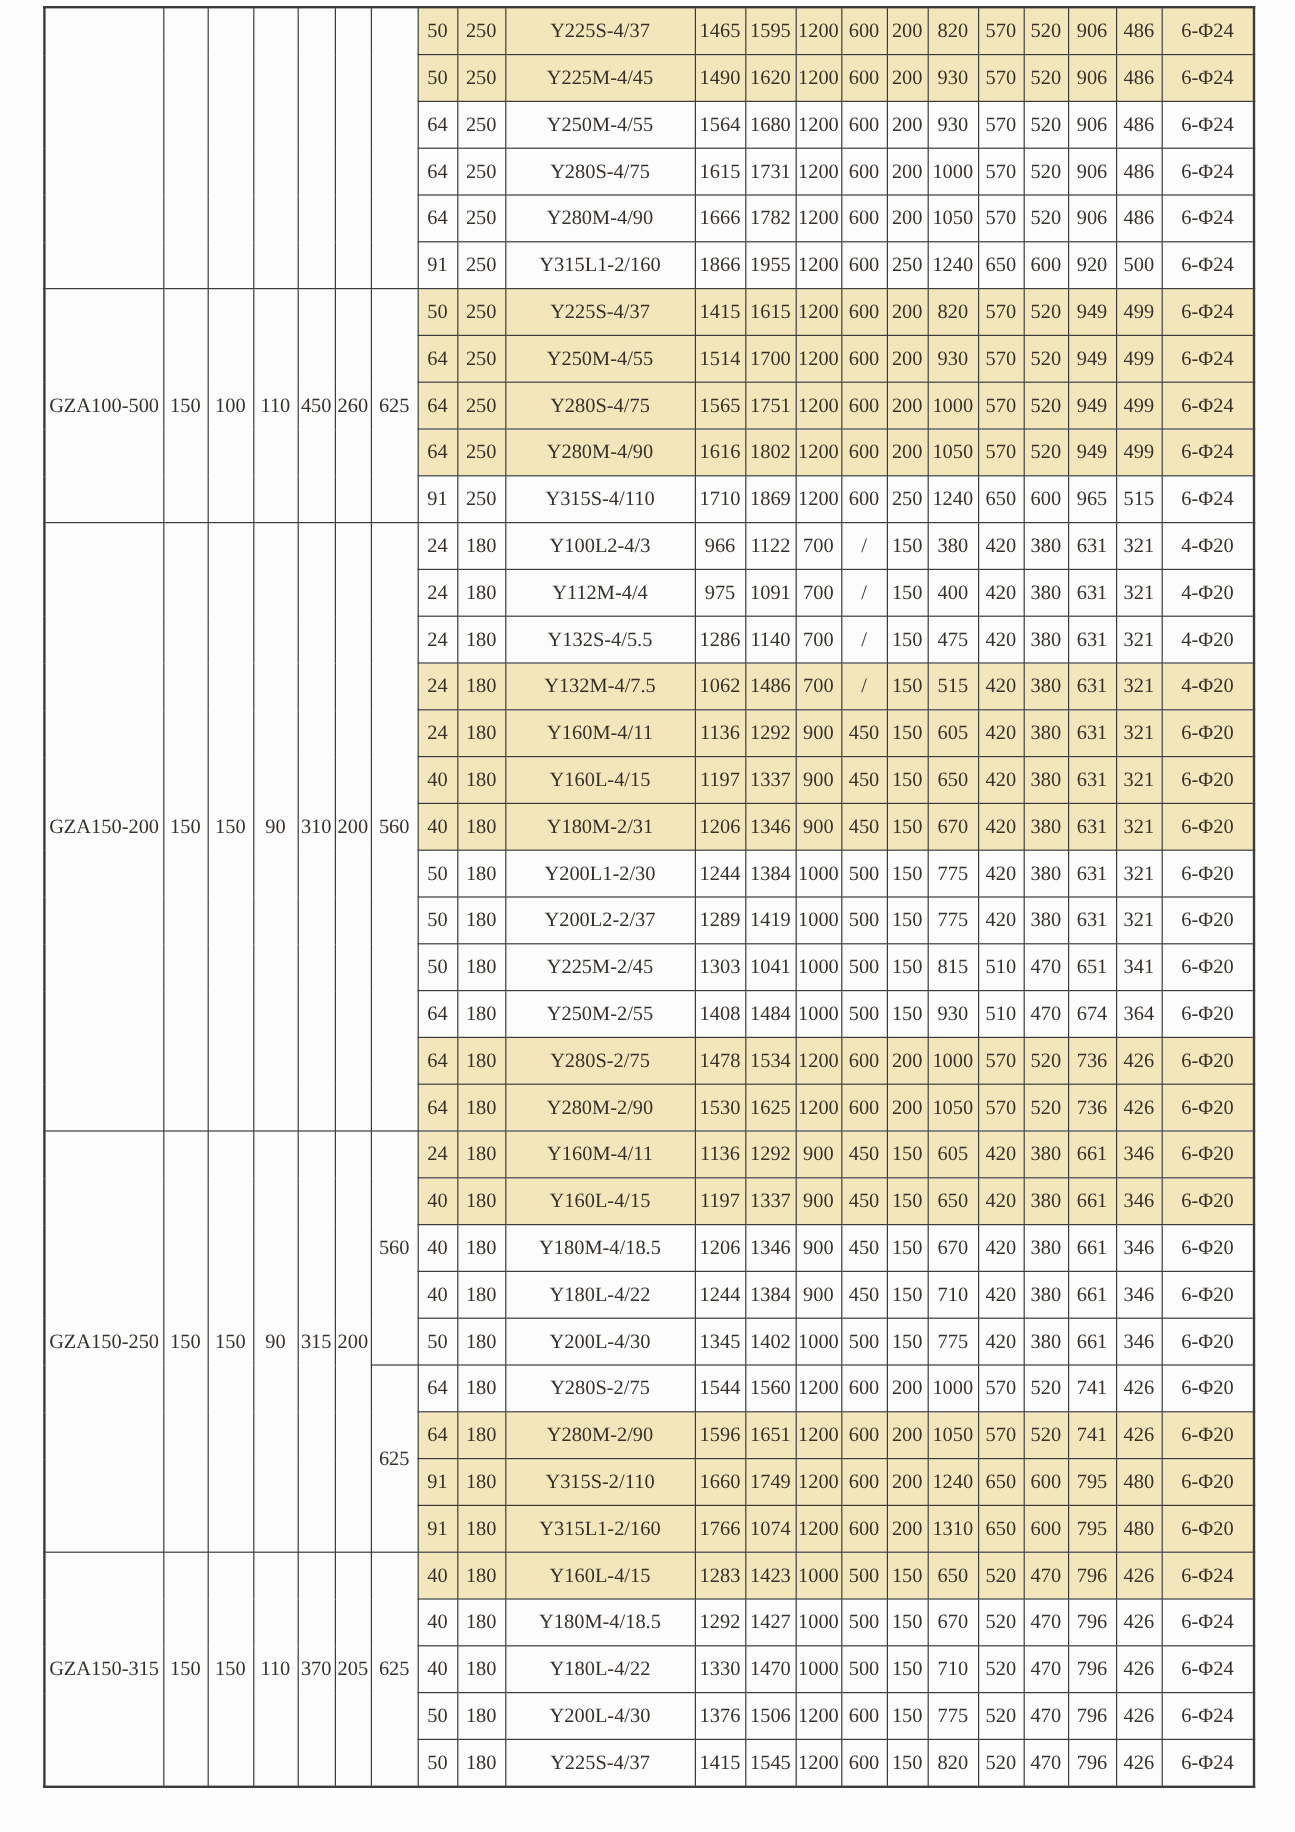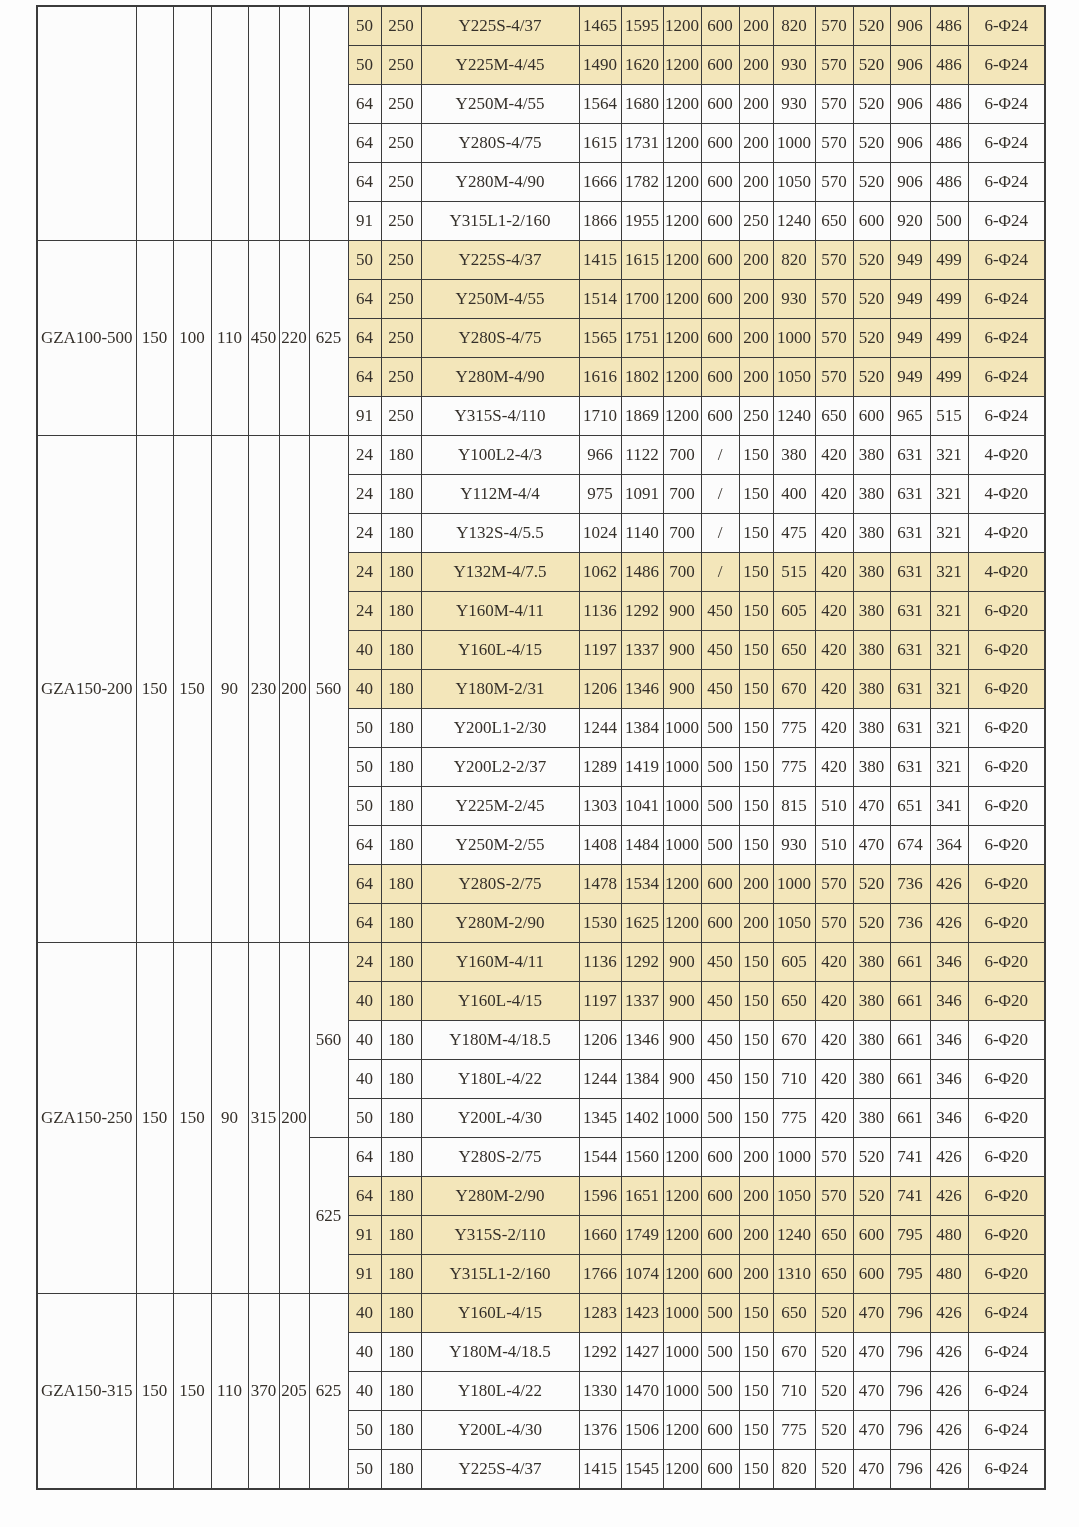--- a/index.html
+++ b/index.html
@@ -174,21 +174,21 @@
           <td>920</td>
           <td>500</td>
           <td>6-Φ24</td>
         </tr>
         <tr>
           <td rowspan="5" class="model">GZA100-500</td>
           <td rowspan="5">150</td>
           <td rowspan="5">100</td>
           <td rowspan="5">110</td>
           <td rowspan="5">450</td>
-          <td rowspan="5">220</td>
+          <td rowspan="5">260</td>
           <td rowspan="5">625</td>
           <td class="hl">50</td>
           <td class="hl">250</td>
           <td class="hl">Y225S-4/37</td>
           <td class="hl">1415</td>
           <td class="hl">1615</td>
           <td class="hl">1200</td>
           <td class="hl">600</td>
           <td class="hl">200</td>
           <td class="hl">820</td>
@@ -260,21 +260,21 @@
           <td>600</td>
           <td>965</td>
           <td>515</td>
           <td>6-Φ24</td>
         </tr>
         <tr>
           <td rowspan="13" class="model">GZA150-200</td>
           <td rowspan="13">150</td>
           <td rowspan="13">150</td>
           <td rowspan="13">90</td>
-          <td rowspan="13">230</td>
+          <td rowspan="13">310</td>
           <td rowspan="13">200</td>
           <td rowspan="13">560</td>
           <td>24</td>
           <td>180</td>
           <td>Y100L2-4/3</td>
           <td>966</td>
           <td>1122</td>
           <td>700</td>
           <td>/</td>
           <td>150</td>
@@ -298,21 +298,21 @@
           <td>420</td>
           <td>380</td>
           <td>631</td>
           <td>321</td>
           <td>4-Φ20</td>
         </tr>
         <tr>
           <td>24</td>
           <td>180</td>
           <td>Y132S-4/5.5</td>
-          <td>1024</td>
+          <td>1286</td>
           <td>1140</td>
           <td>700</td>
           <td>/</td>
           <td>150</td>
           <td>475</td>
           <td>420</td>
           <td>380</td>
           <td>631</td>
           <td>321</td>
           <td>4-Φ20</td>

